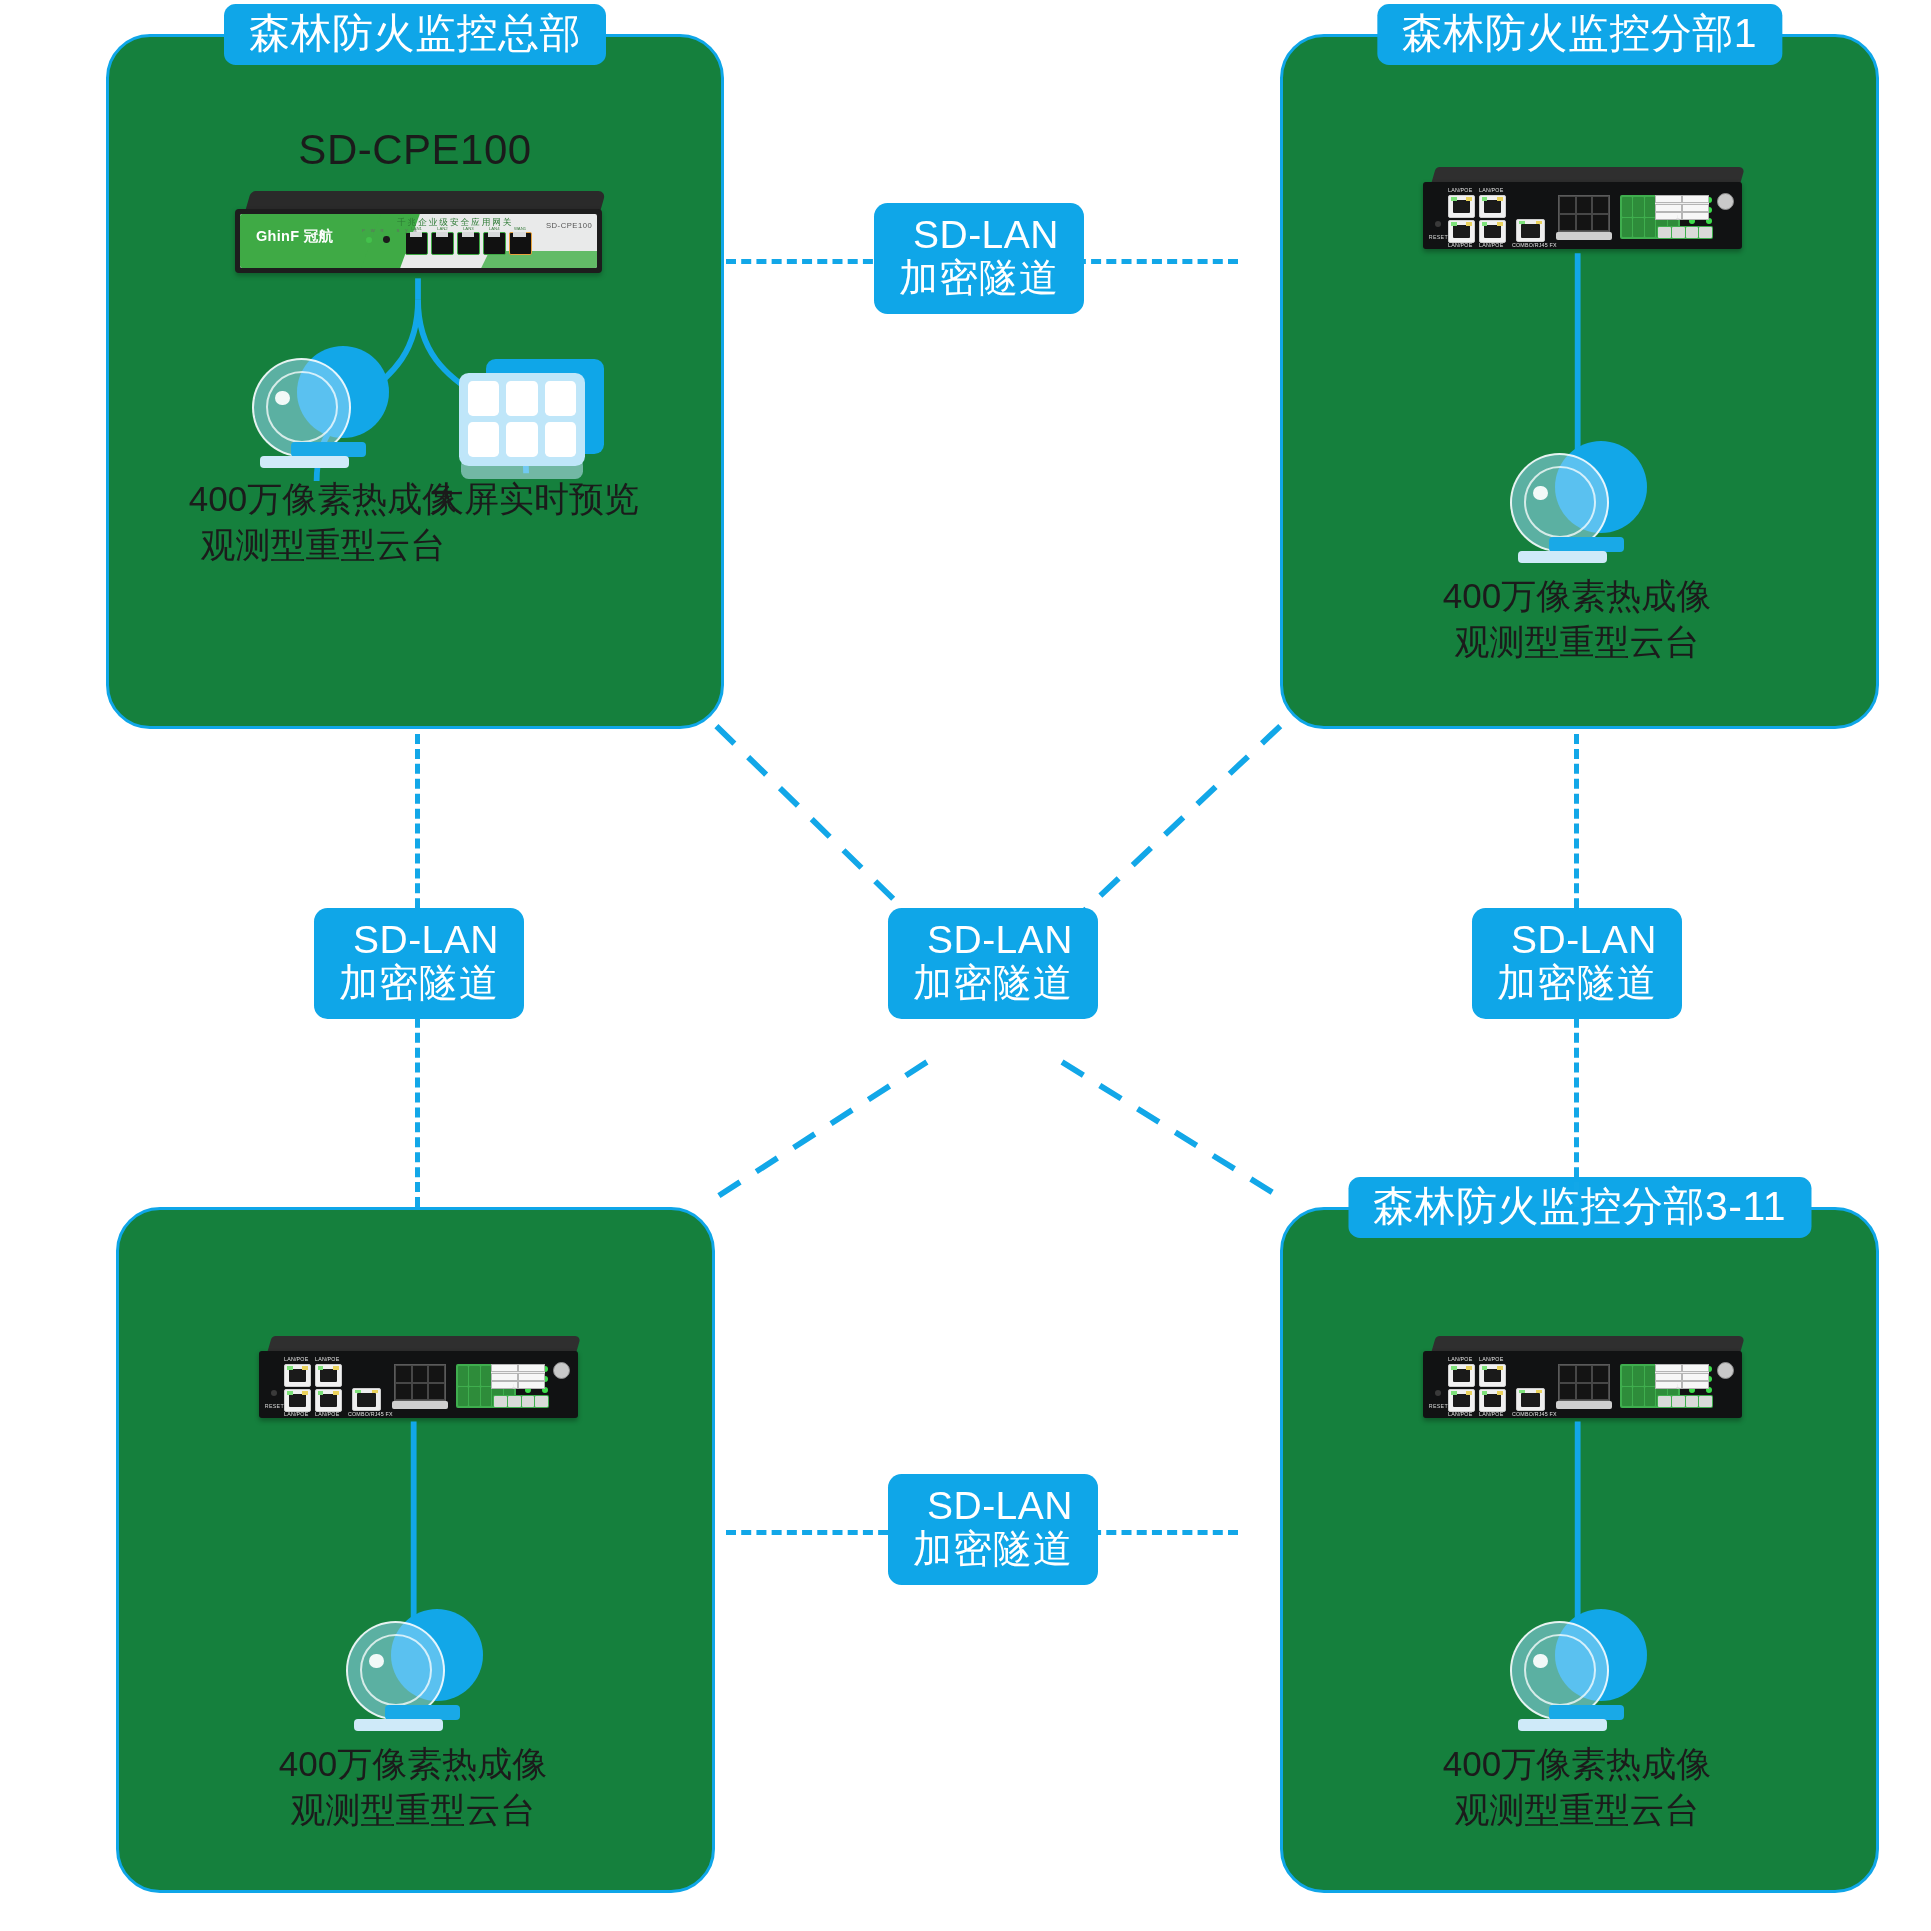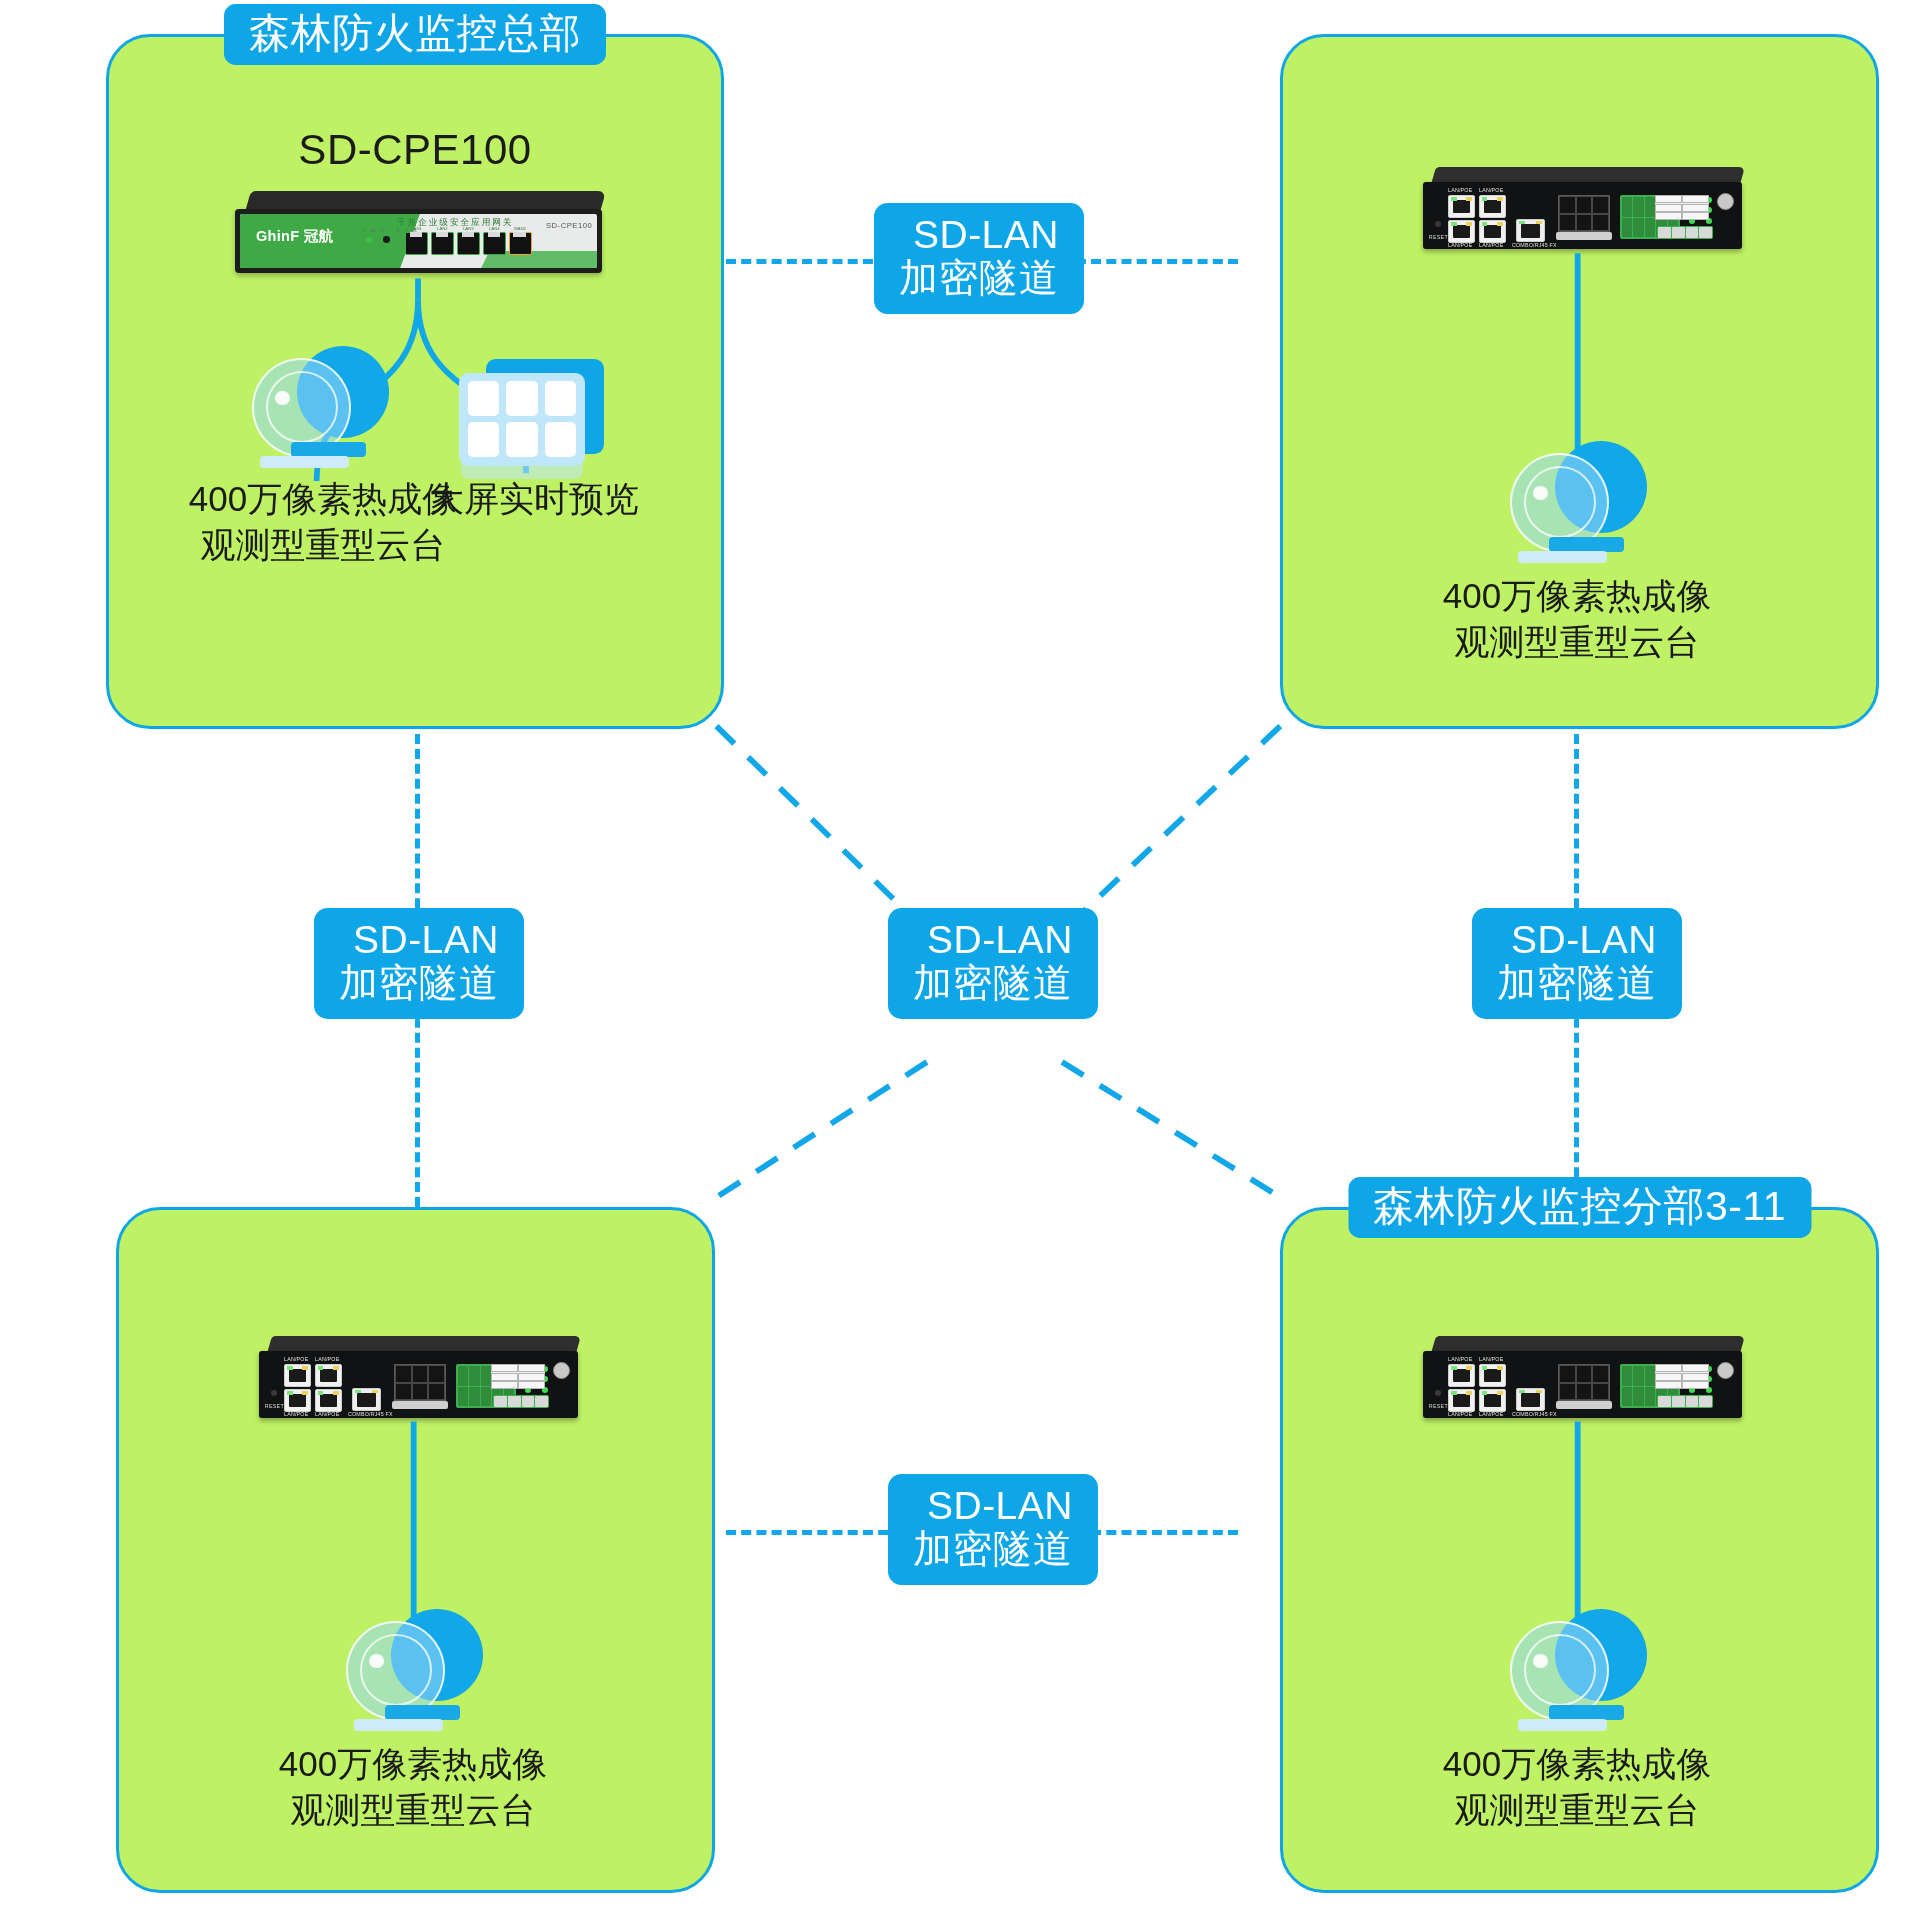--- a/index.html
+++ b/index.html
@@ -1,20 +1,20 @@
 <!DOCTYPE html>
 <html><head>
 <meta charset="utf-8">
 <style>
   html,body{margin:0;padding:0;background:#ffffff;}
   body{width:1931px;height:1931px;font-family:"Liberation Sans","DejaVu Sans",sans-serif;}
   #stage{position:relative;width:1931px;height:1931px;overflow:hidden;background:#fff;}
 
   
-  .site{position:absolute;border:3.9px solid #0FA6E8;border-radius:44px;background:#bef264;box-sizing:border-box;}
+  .site{position:absolute;border:3.9px solid #0FA6E8;border-radius:44px;background:#15803d;box-sizing:border-box;}
   .site-title{position:absolute;top:-33px;left:50%;transform:translateX(-50%);
     background:#0FA6E8;color:#fff;border-radius:11.6px;padding:8.7px 25px 11.6px;
     font-size:41px;line-height:1;white-space:nowrap;letter-spacing:0.5px;}
   .model-label{position:absolute;left:50%;transform:translateX(-50%);
     font-size:42px;color:#1b1b1b;white-space:nowrap;letter-spacing:0.5px;}
   .dev-caption{position:absolute;left:50%;transform:translateX(-50%);
     text-align:center;font-size:35px;color:#1b1b1b;line-height:1.30;white-space:nowrap;}
 
   
   .tunnel{position:absolute;background:#0FA6E8;color:#fff;border-radius:13.5px;
@@ -222,20 +222,21 @@
           <u></u>
           <u></u>
       </div>
     </div>
     <div class="dev-caption" style="left:425px;top:439px;">
       <div>大屏实时预览</div>
     </div>
   </div>
 
   <div class="site" style="left:1280px;top:34px;width:599px;height:695px;">
+    <div class="site-title">森林防火监控分部1</div>
 
     <div class="sw" style="left:140px;top:130px;">
       <div class="lid"></div>
       <div class="face">
         <div class="reset"></div>
         <div class="rtxt">RESET</div>
         <div class="plab" style="left:25px;top:5.8px;">LAN/POE</div>
         <div class="plab" style="left:56px;top:5.8px;">LAN/POE</div>
         <div class="rjgrid">
           <span class="rj">

